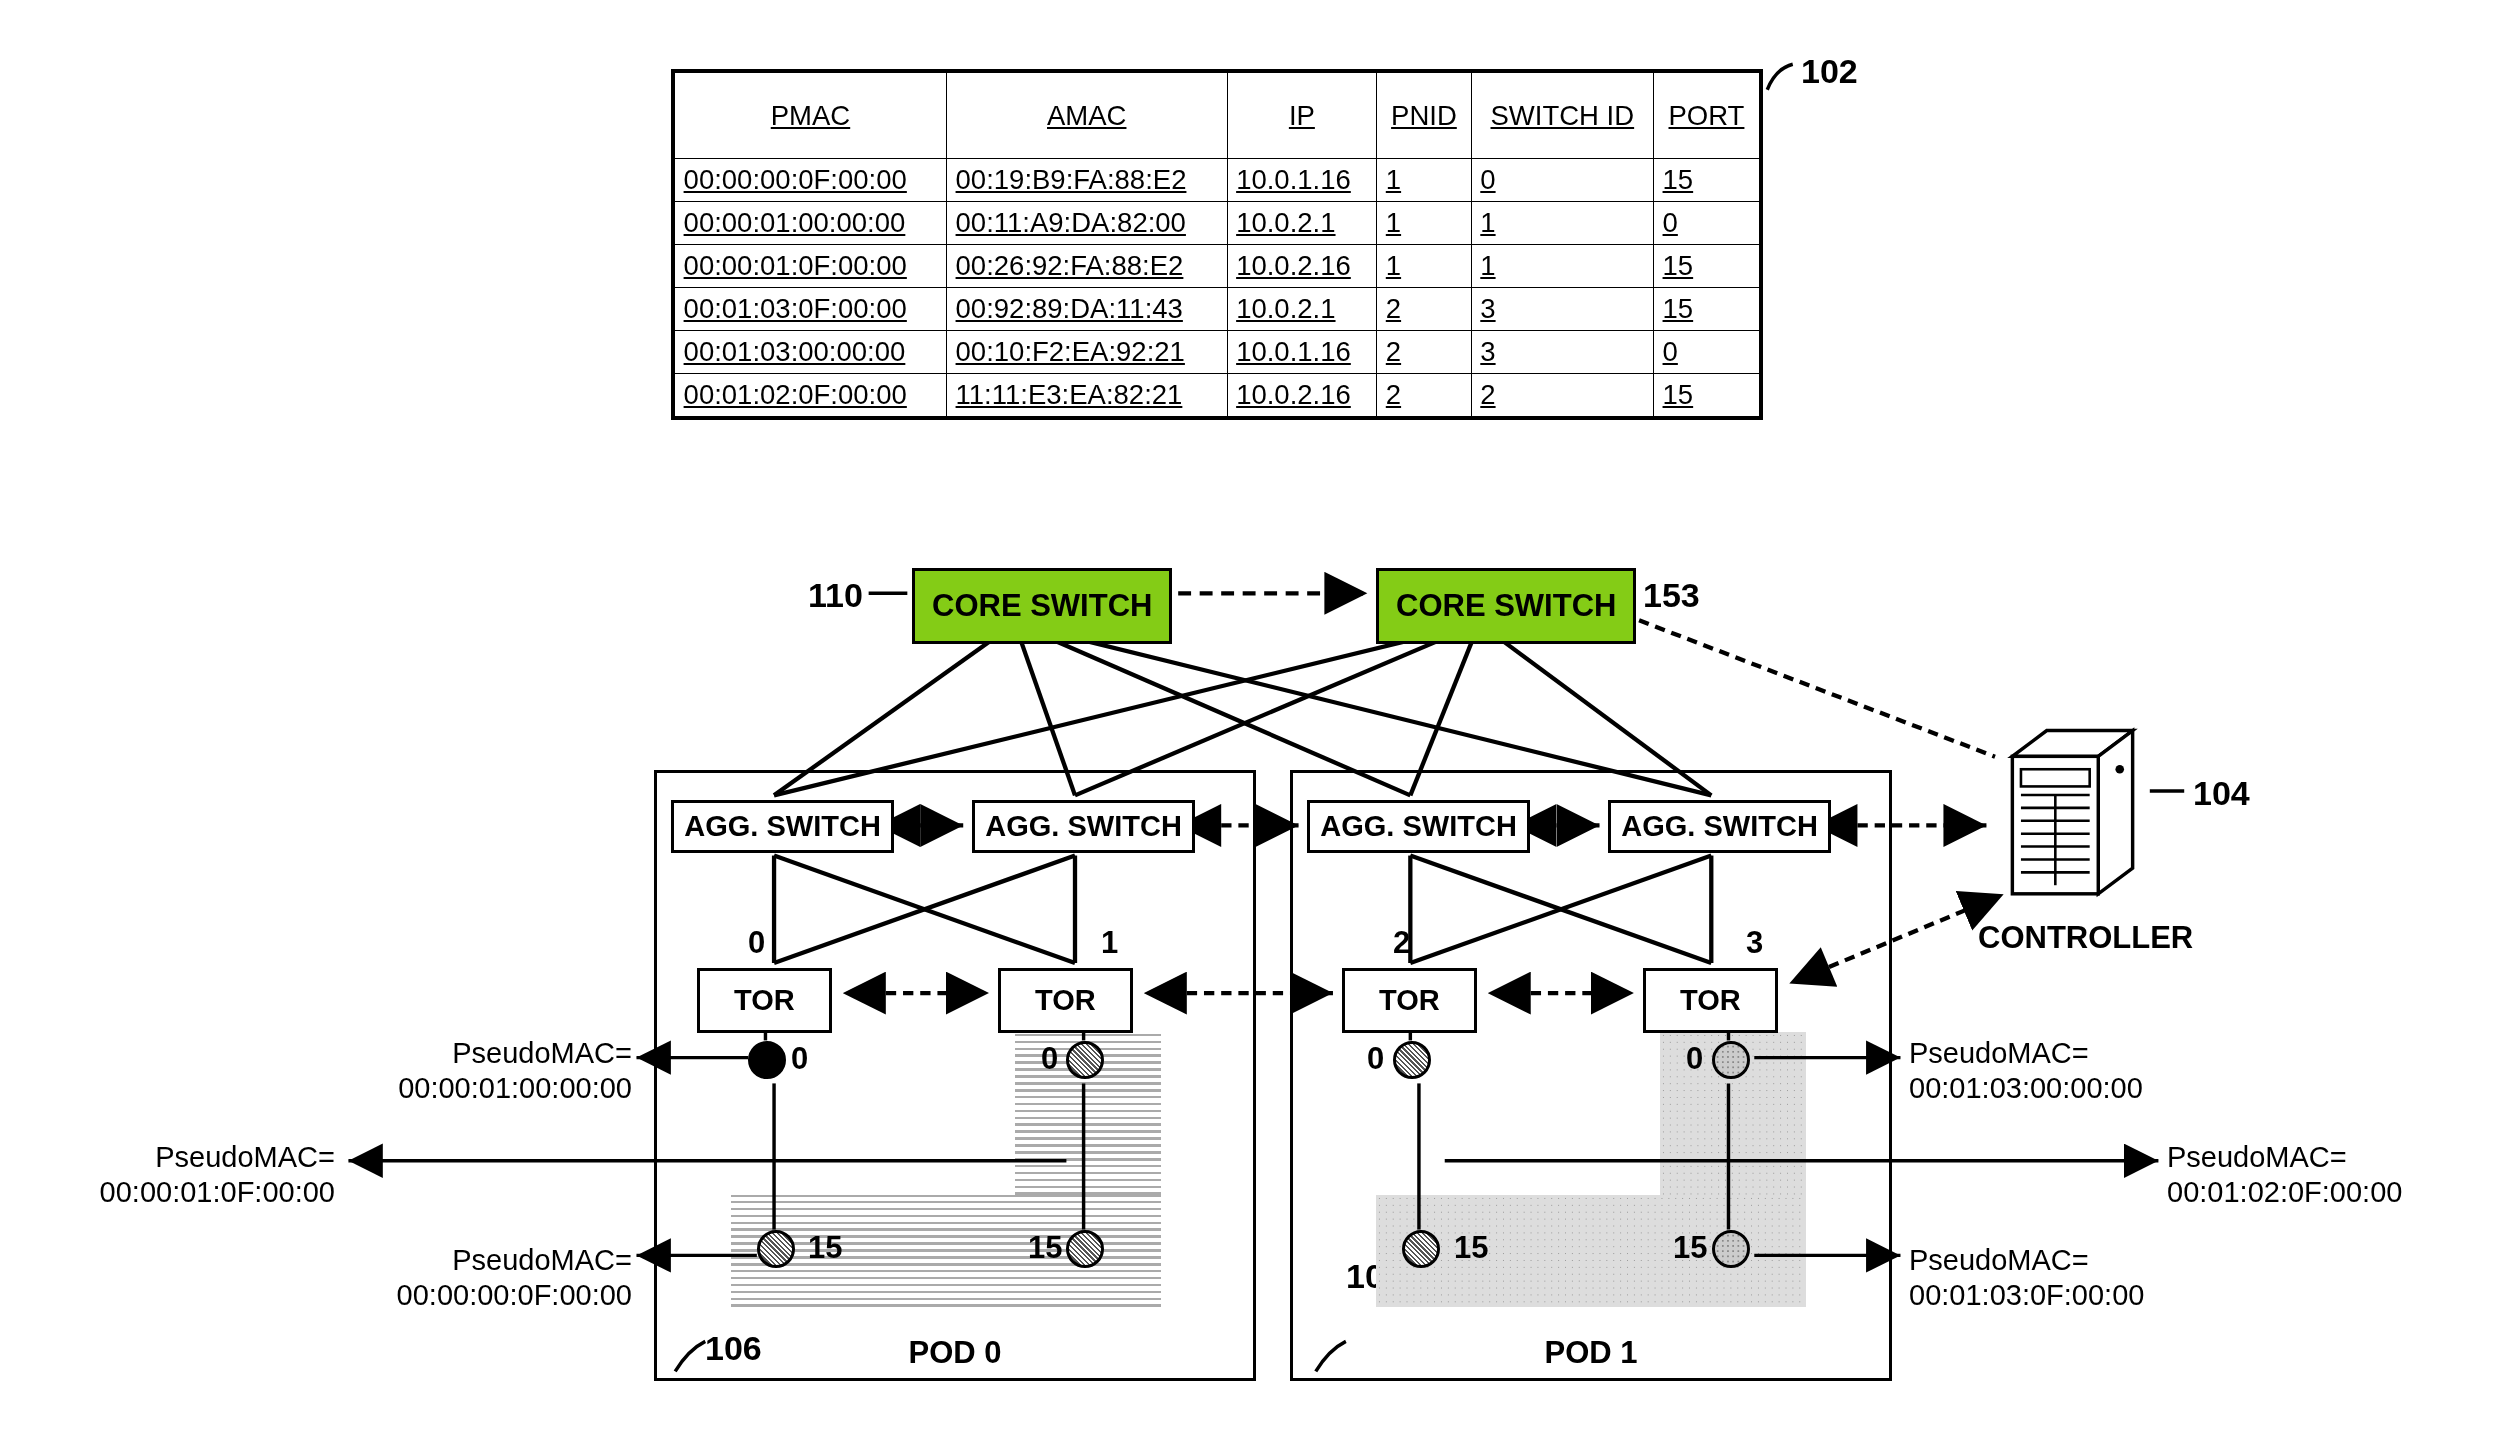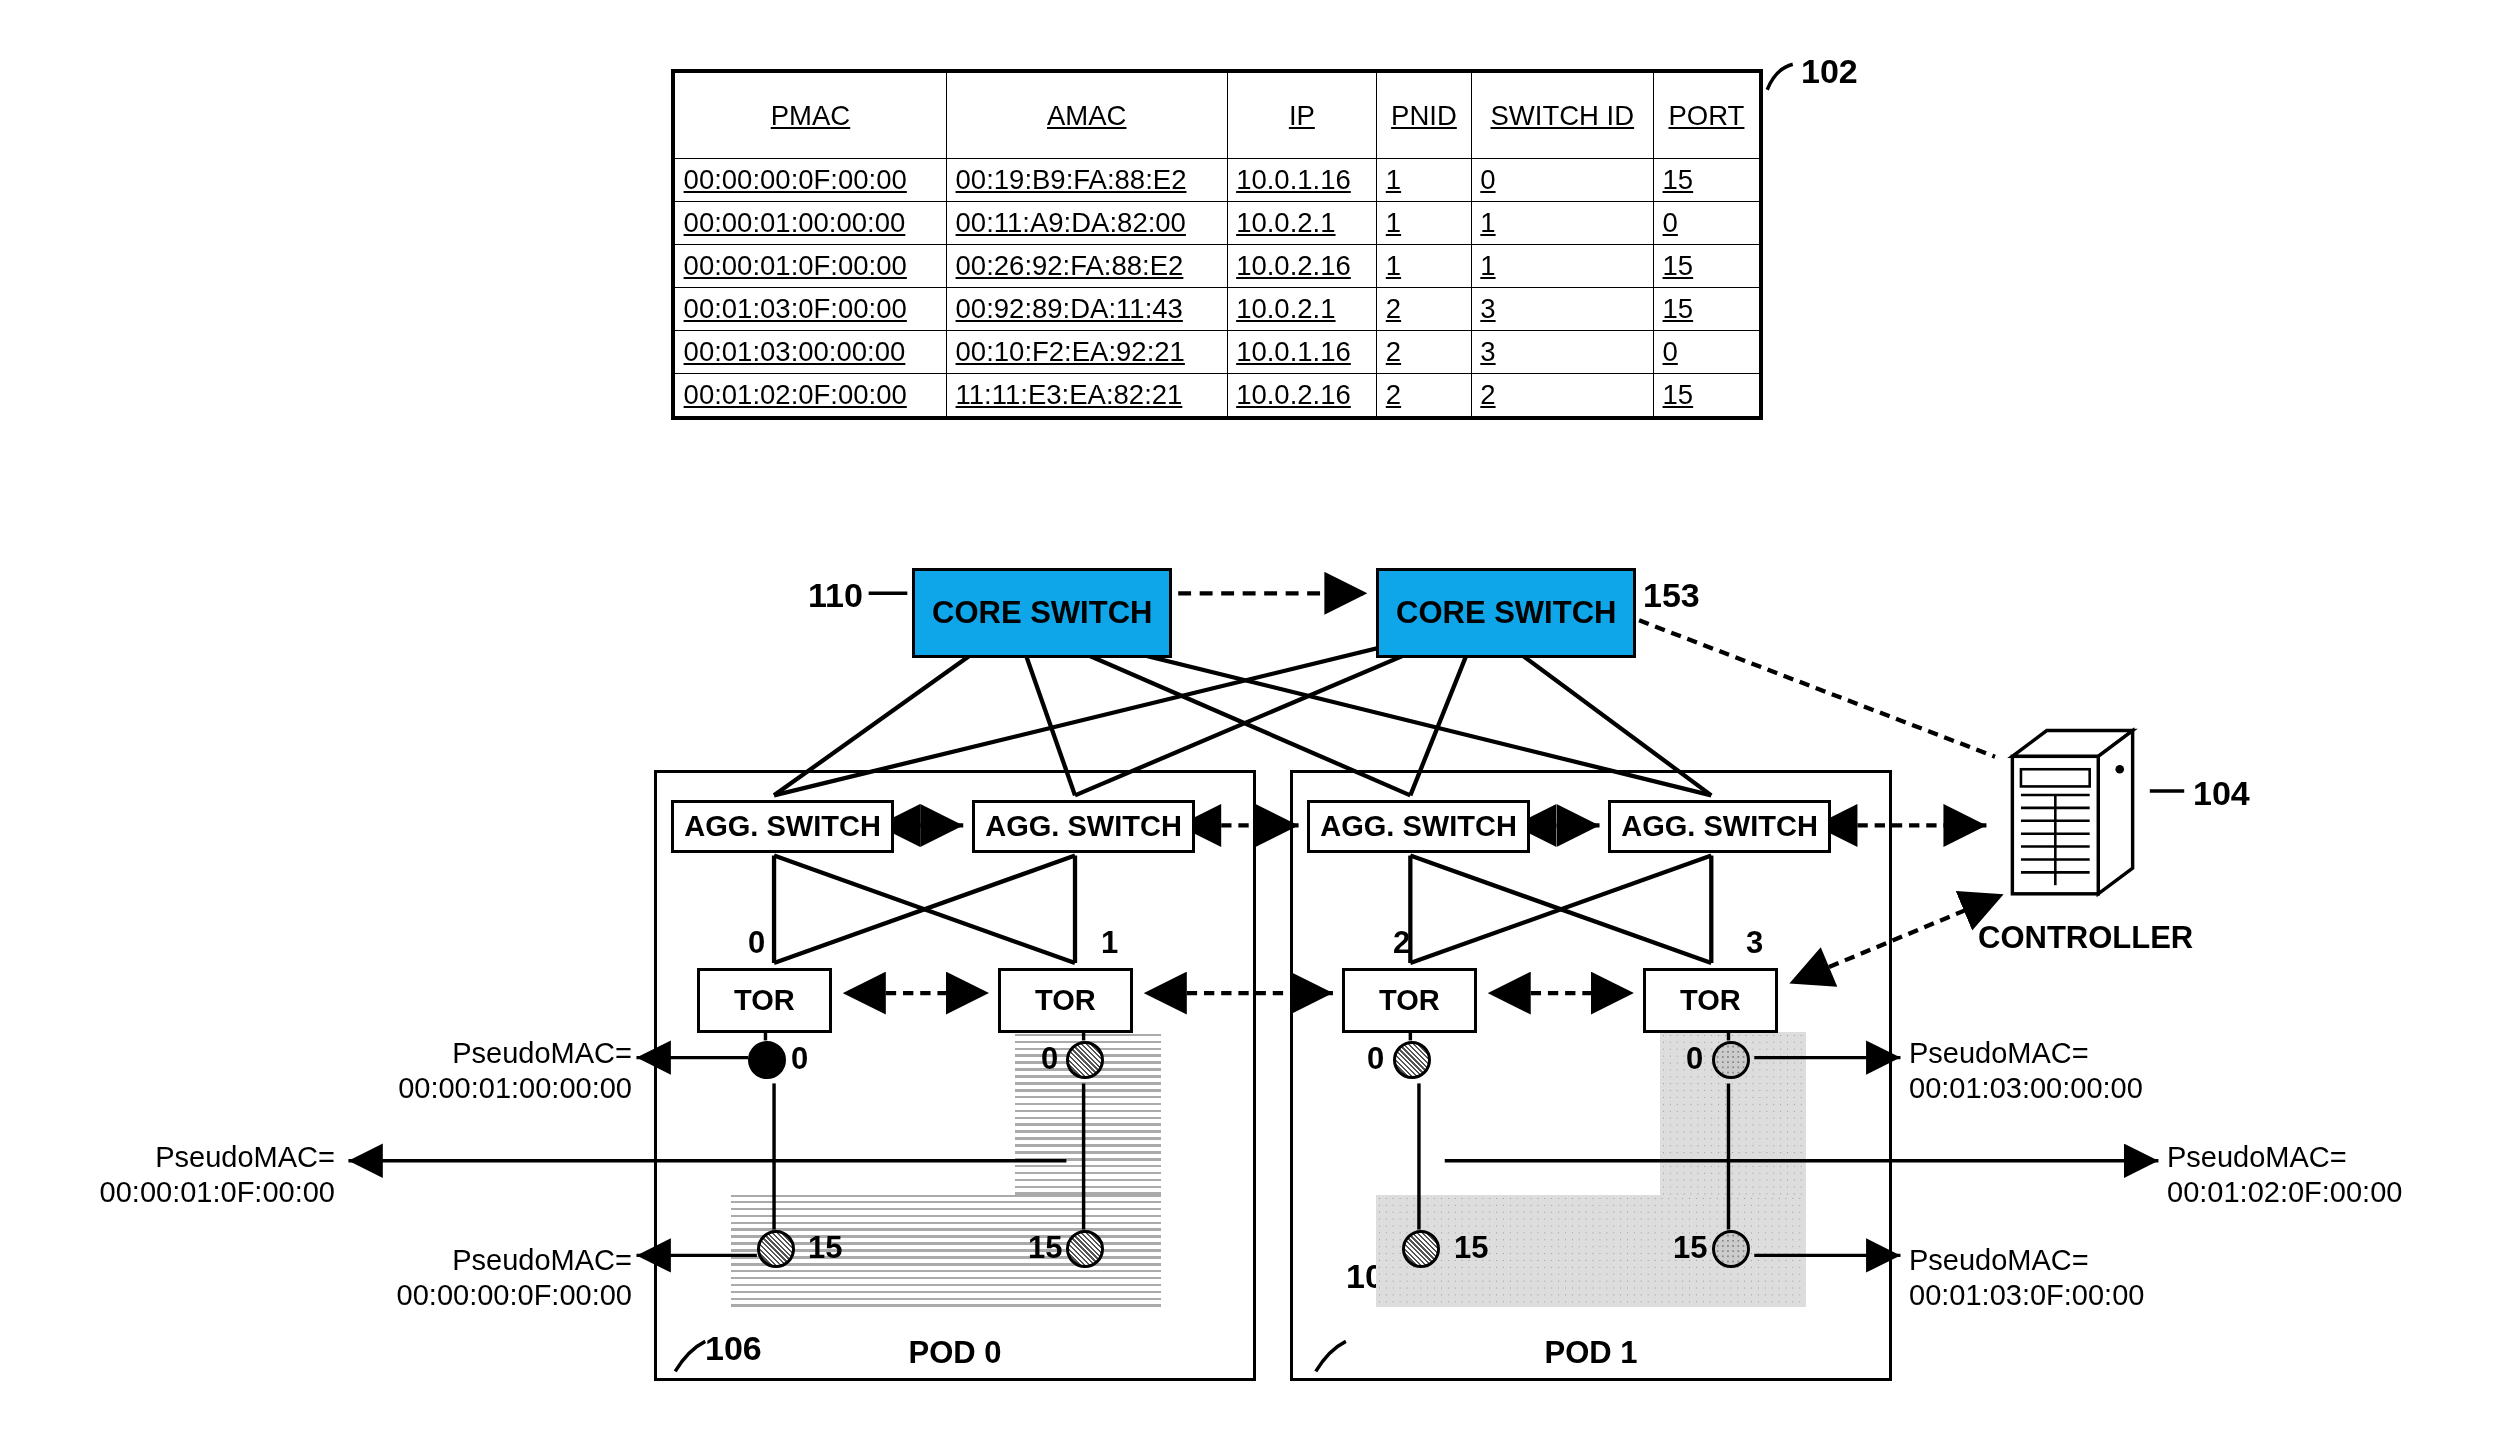--- a/index.html
+++ b/index.html
@@ -4,21 +4,21 @@
 <style>
 * { margin: 0; padding: 0; box-sizing: border-box; }
 body { background: #fff; font-family: Arial, sans-serif; width: 2512px; height: 1454px; position: relative; }
 .table-container { position: absolute; left: 671px; top: 69px; width: 1092px; border: 3.4px solid #000; }
 table { width: 100%; border-collapse: collapse; }
 th, td { border: 1.7px solid #000; padding: 3.4px 8.6px; font-size: 27.5px; text-align: left; font-weight: normal; text-decoration: underline; }
 th { text-align: center; height: 86px; vertical-align: middle; }
 td { height: 43px; }
 .ref-102 { position: absolute; left: 1789px; top: 52px; font-size: 34px; font-weight: bold; margin-left: 12px; }
 .curve-102 { position: absolute; left: 1763px; top: 60px; width: 34px; height: 34px; }
-.core-switch { position: absolute; border: 3.4px solid #000; padding: 24px 17px; font-size: 31px; font-weight: bold; text-align: center; background: #0ea5e9; z-index: 5; }
+.core-switch { position: absolute; border: 3.4px solid #000; padding: 17px 17px; font-size: 31px; font-weight: bold; text-align: center; background: #84cc16; z-index: 5; }
 .ref-110 { position: absolute; left: 808px; top: 576px; font-size: 34px; font-weight: bold; }
 .ref-112 { position: absolute; left: 1643px; top: 576px; font-size: 34px; font-weight: bold; }
 .pod { position: absolute; border: 3.4px solid #000; width: 602px; height: 611px; }
 .pod-label { position: absolute; bottom: 6.9px; left: 50%; transform: translateX(-50%); font-size: 31px; font-weight: bold; }
 .agg-switch, .tor-switch { position: absolute; border: 3.4px solid #000; font-size: 29px; font-weight: bold; text-align: center; background: #fff; z-index: 5; }
 .agg-switch { padding: 6.9px 10.3px; }
 .tor-switch { padding: 13px 34px; }
 .port-num { position: absolute; font-size: 31px; font-weight: bold; z-index: 6; }
 .circle { position: absolute; width: 38px; height: 38px; border: 3.4px solid #000; border-radius: 50%; z-index: 5; }
 .circle-filled { background: #000; }

